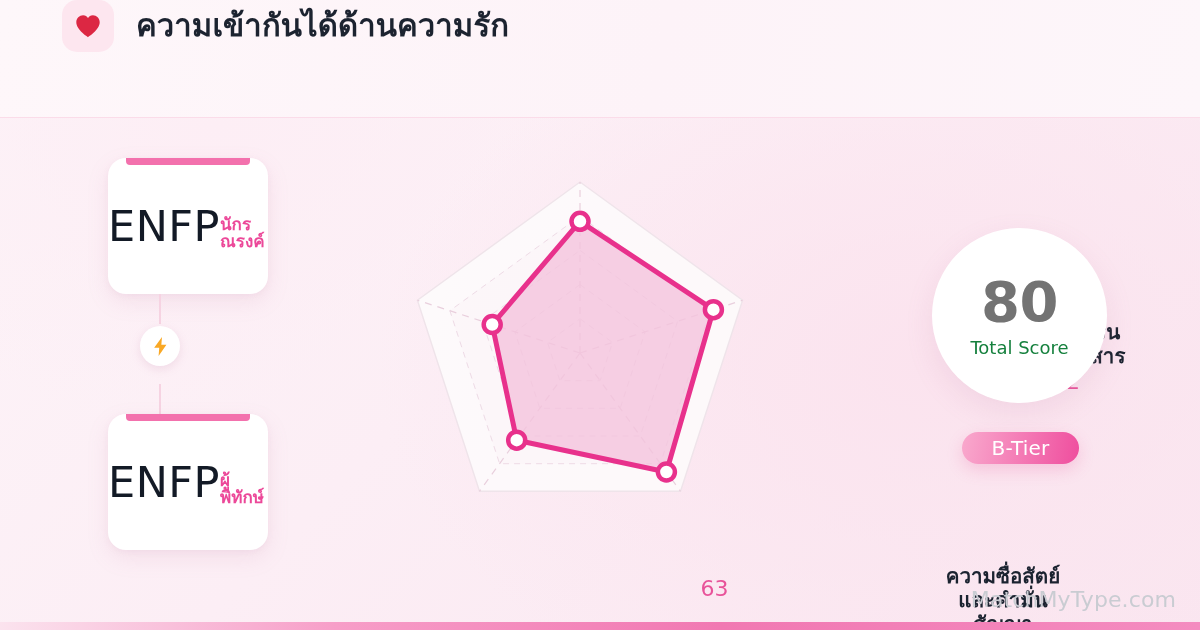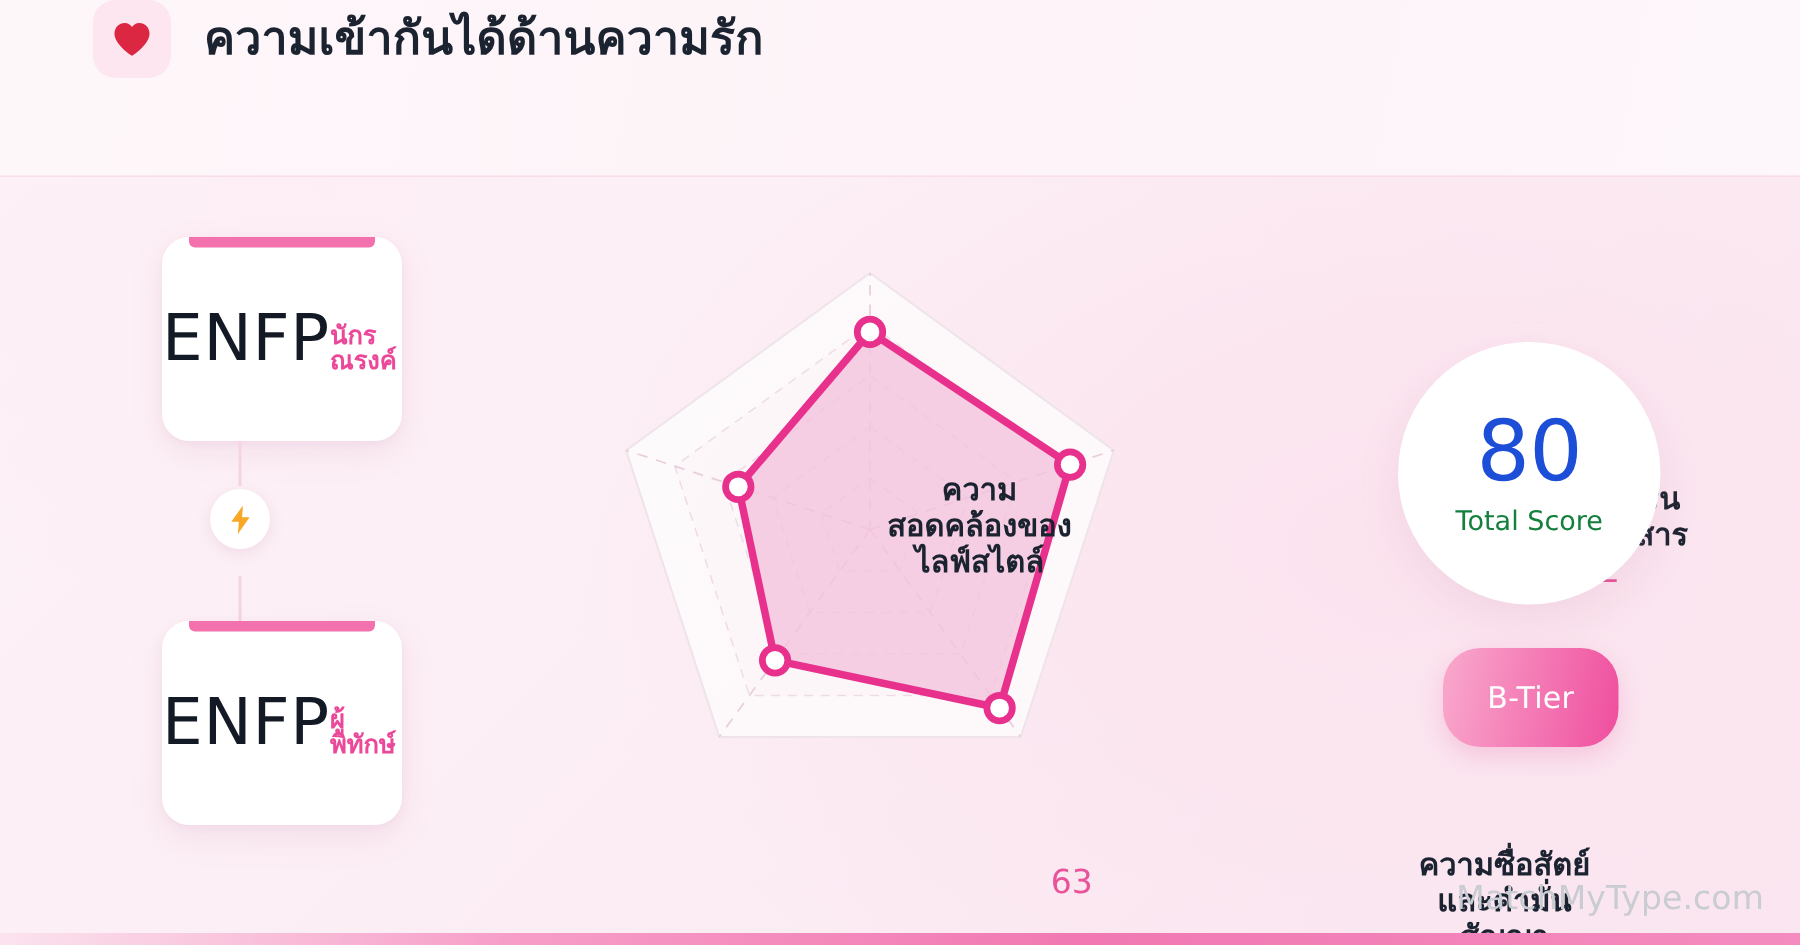--- a/index.html
+++ b/index.html
@@ -147,35 +147,35 @@
     left: 932px; top: 228px;
     width: 175px; height: 175px;
     border-radius: 50%;
     background: #ffffff;
     box-shadow: 0 10px 28px rgba(190,120,160,0.14);
     display: flex; flex-direction: column;
     align-items: center; justify-content: center;
   }
   #score-value {
     font-size: 56px;
-    font-weight: 400;
-    color: #1d4ed8;
+    font-weight: 700;
+    color: #737373;
     line-height: 1;
     letter-spacing: -.5px;
   }
   #score-caption {
     margin-top: 9px;
     font-size: 18px;
     color: #15803d;
     line-height: 1;
   }
   #tier-badge {
     position: absolute;
     left: 962px; top: 432px;
-    width: 117px; height: 66px;
+    width: 117px; height: 32px;
     border-radius: 25px;
     background: linear-gradient(100deg, #f9a9cd 0%, #ef4e9e 100%);
     display: flex; align-items: center; justify-content: center;
     box-shadow: 0 6px 16px rgba(233,80,150,0.22);
   }
   #tier-text {
     color: #ffffff;
     font-size: 20px;
     font-weight: 400;
     letter-spacing: .2px;
@@ -263,21 +263,20 @@
       <div class="axis-value">82</div>
     </div>
     <div class="axis-label" id="ax2">
       <span>ความซื่อสัตย์และคำมั่นสัญญา</span>
       
     </div>
     <div class="axis-label" id="ax3">
       <div class="axis-value">63</div>
     </div>
     <div class="axis-label" id="ax4">
-      <span>ความสอดคล้องของไลฟ์สไตล์</span>
     </div>
   </div>
 
   <div id="score-circle">
     <div id="score-value">80</div>
     <div id="score-caption">Total Score</div>
   </div>
   <div id="tier-badge">
     <span id="tier-text">B-Tier</span>
   </div>

